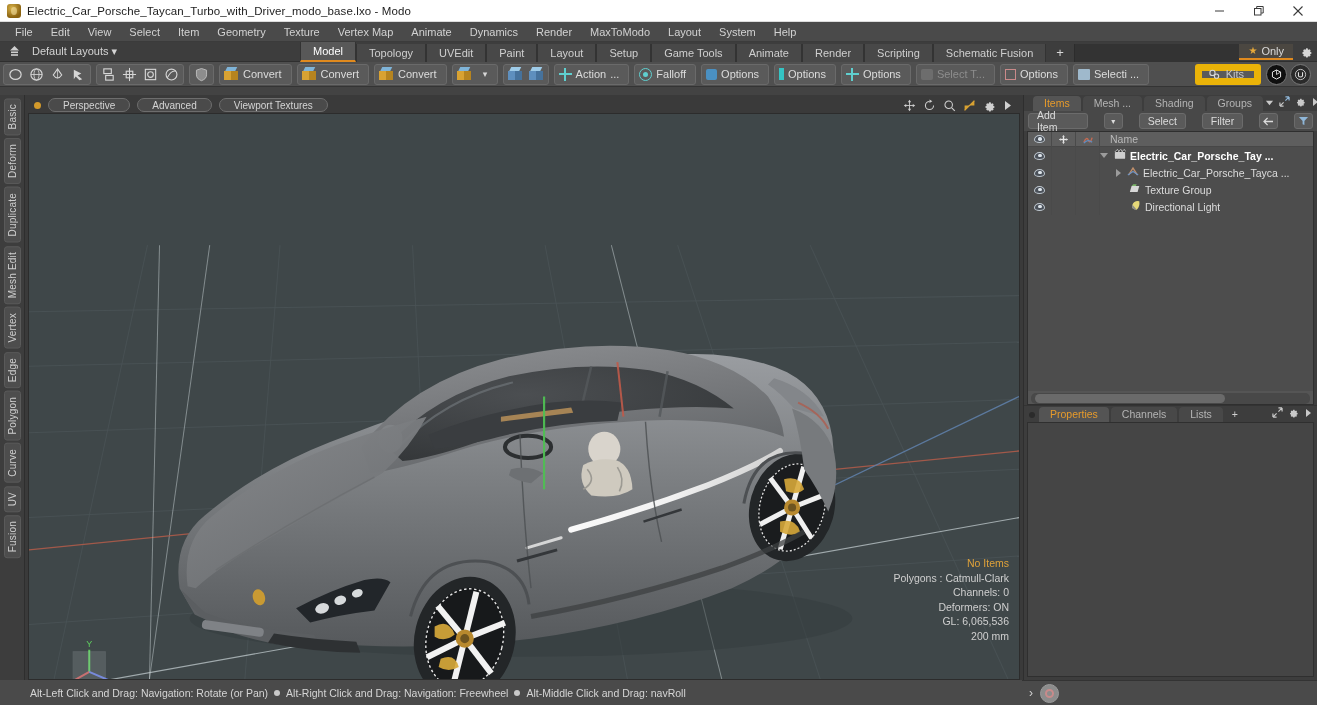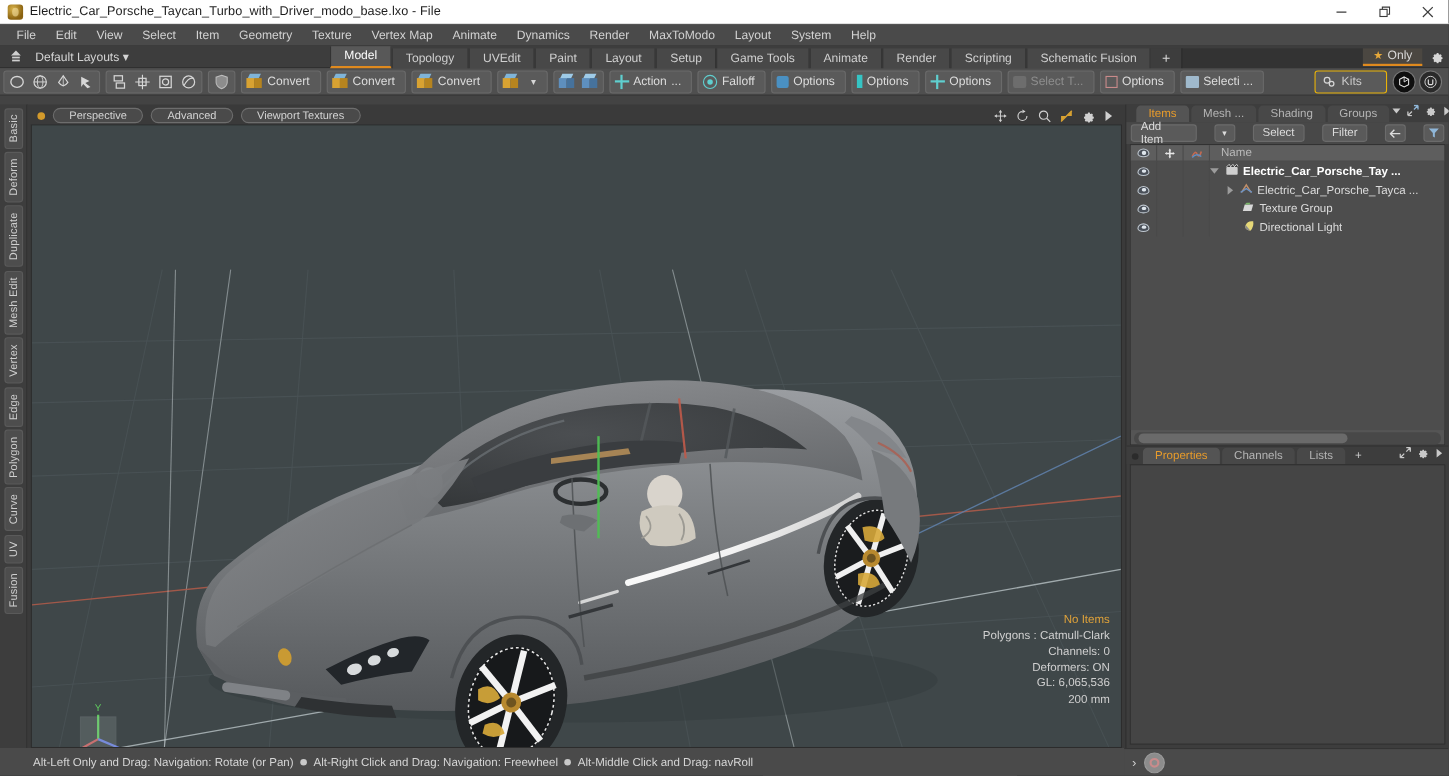--- a/index.html
+++ b/index.html
@@ -70,22 +70,22 @@
   .cube .lf  { position:absolute; left:0px; top:4px; width:7px; height:9px; background:#d8a232; }
   .cube .rt  { position:absolute; left:7px; top:4px; width:7px; height:9px; background:#b6841f; }
   .cube.blue .lf{background:#5e8fbe} .cube.blue .rt{background:#46729c} .cube.blue .top{background:#9ecbe8}
   .circ-icon { width:13px; height:13px; border-radius:50%; border:1.6px solid #5fcfcf; position:relative;}
   .circ-icon::after{content:"";position:absolute;left:3px;top:3px;width:5px;height:5px;border-radius:50%;background:#5fcfcf;}
   .cross-icon{width:13px;height:13px;position:relative;}
   .cross-icon::before,.cross-icon::after{content:"";position:absolute;background:#5fcfcf;}
   .cross-icon::before{left:5.5px;top:0;width:2px;height:13px;}
   .cross-icon::after{top:5.5px;left:0;height:2px;width:13px;}
   .tb-right { margin-left:auto; display:flex; align-items:center; }
-  .kits { display:flex; align-items:center; gap:5px; background:#5a5a5a; border:1px solid #eab308;
-          border-radius:3px; height:21px; padding:0 22px 0 6px; margin-right:5px;}
+  .kits { display:flex; align-items:center; gap:5px; background:#5a5a5a; border:7px solid #eab308;
+          border-radius:3px; height:21px; padding:0 10px 0 6px; margin-right:5px;}
   .rnd-btn { width:21px; height:21px; border-radius:50%; display:flex; align-items:center;
              justify-content:center; margin-right:3px; }
 
   
   .main { position:absolute; left:0; top:95px; width:1317px; height:585px; display:flex; }
 
   
   .vstrip { width:25px; background:#3d3d3d; border-right:1px solid #2e2e2e;
             padding-top:3px; display:flex; flex-direction:column; align-items:center; }
   .vtab { writing-mode:vertical-rl; text-orientation:mixed; transform:rotate(180deg);
@@ -180,21 +180,21 @@
              font-size:10.5px; color:#d5d5d5; background:#4a4a4a;}
   svg { pointer-events:none; }
 </style>
 </head>
 <body>
 
 <div class="app">
 
   <div class="titlebar">
     <div class="tb-icon"></div>
-    <div class="tb-title">Electric_Car_Porsche_Taycan_Turbo_with_Driver_modo_base.lxo - File</div>
+    <div class="tb-title">Electric_Car_Porsche_Taycan_Turbo_with_Driver_modo_base.lxo - Modo</div>
     <div class="tb-spacer"></div>
     <div class="win-btns">
       <div class="win-btn">
         <svg width="11" height="11" viewBox="0 0 11 11">
             <line x1="1" y1="6" x2="10" y2="6" stroke="#3b3b3b" stroke-width="1"></line>
           </svg>
       </div>
       <div class="win-btn">
         <svg width="12" height="12" viewBox="0 0 12 12">
           <rect x="1.5" y="3.5" width="6.5" height="6.5" fill="none" stroke="#3b3b3b" stroke-width="1"></rect>
@@ -893,21 +893,21 @@
           </span>
         </div>
       </div>
 
       <div class="props-body"></div>
     </div>
   </div>
 
   <div class="bottombar">
     <div class="bb-left">
-      <span>Alt-Left Only and Drag: Navigation: Rotate (or Pan)</span>
+      <span>Alt-Left Click and Drag: Navigation: Rotate (or Pan)</span>
       <span class="sb-dot"></span>
       <span>Alt-Right Click and Drag: Navigation: Freewheel</span>
       <span class="sb-dot"></span>
       <span>Alt-Middle Click and Drag: navRoll</span>
     </div>
     <div class="cmdbar" style="flex:1 1 auto">
       <span class="cmd-gt">›</span>
       <div class="cmd-btn">
           <i></i>
         </div>

